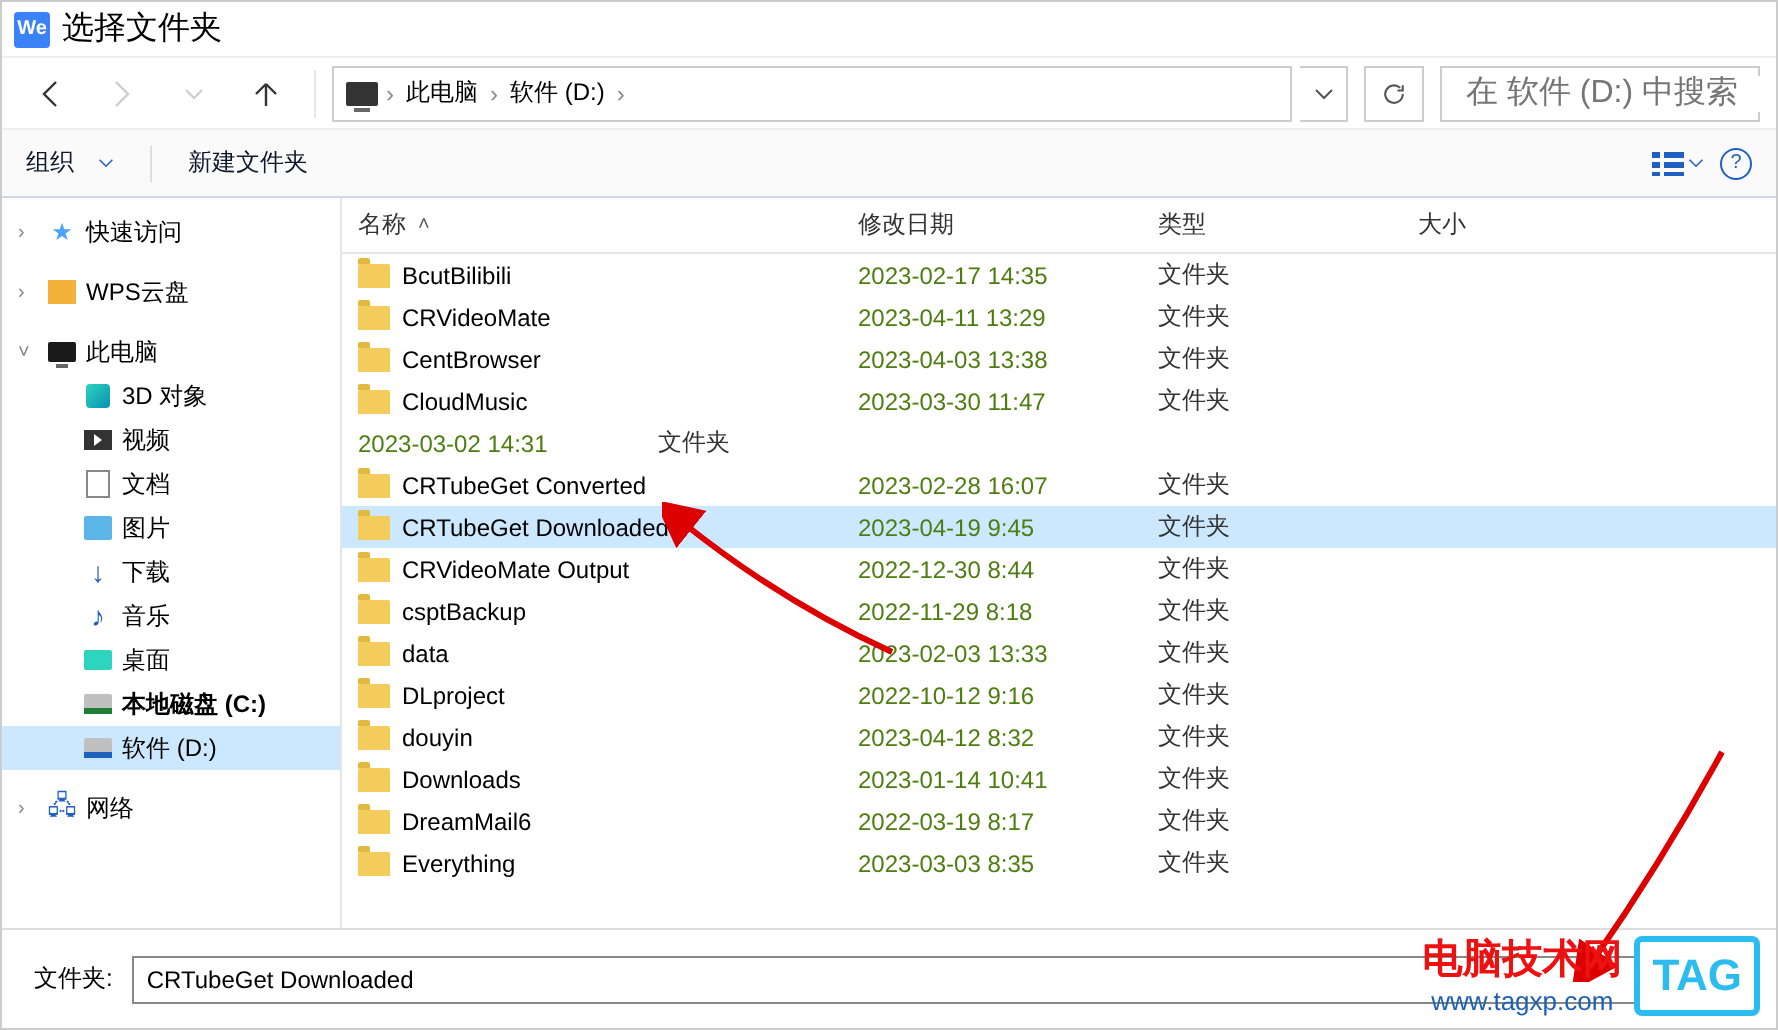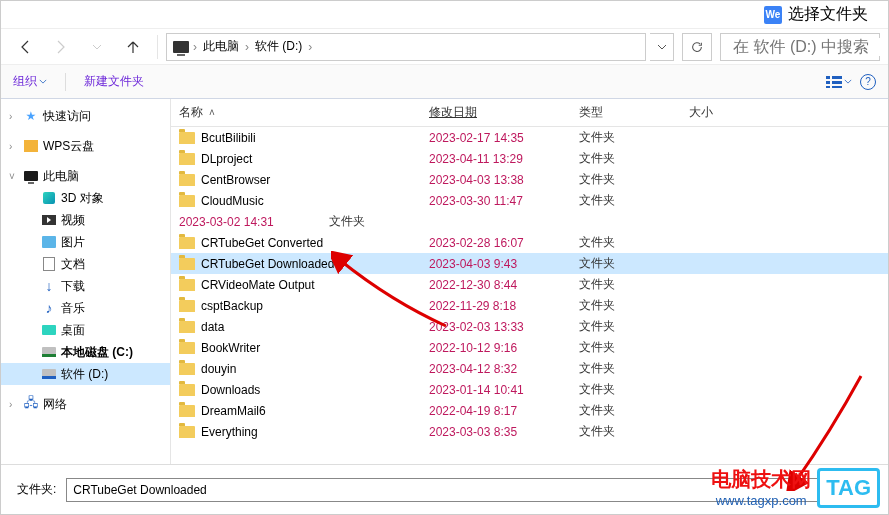--- a/index.html
+++ b/index.html
@@ -1,35 +1,35 @@
 <!DOCTYPE html>
 <html><head>
 <meta charset="utf-8">
 <style>
 * { margin: 0; padding: 0; box-sizing: border-box; font-family: "Microsoft YaHei", sans-serif; }
 body { width: 889px; height: 515px; background: #fff; font-size: 12px; color: #000; position: relative; overflow: hidden; border: 1px solid #ccc; }
-.titlebar { height: 28px; background: #fff; display: flex; align-items: center; padding: 0 20px; border-bottom: 1px solid #eee; justify-content: flex-end; }
+.titlebar { height: 28px; background: #fff; display: flex; align-items: center; padding: 0 6px; border-bottom: 1px solid #eee; }
 .titlebar .app-icon { width: 18px; height: 18px; background: #3b82f6; color: #fff; font-size: 10px; font-weight: bold; display: flex; align-items: center; justify-content: center; margin-right: 6px; border-radius: 2px; }
 .titlebar .title { font-size: 16px; }
 .navbar { height: 36px; display: flex; align-items: center; padding: 0 8px; border-bottom: 1px solid #eee; gap: 4px; }
 .nav-btn { width: 32px; height: 28px; display: flex; align-items: center; justify-content: center; color: #555; cursor: pointer; }
 .nav-btn.disabled { color: #ccc; }
 .nav-sep { height: 24px; width: 1px; background: #e5e5e5; margin: 0 4px; }
 .breadcrumb { flex: 1; height: 28px; border: 1px solid #ccc; display: flex; align-items: center; padding: 0 6px; gap: 4px; }
 .breadcrumb .pc-icon { width: 16px; height: 12px; background: #333; border-radius: 1px; position: relative; }
 .breadcrumb .pc-icon::after { content: ""; position: absolute; bottom: -3px; left: 4px; width: 8px; height: 2px; background: #666; }
 .breadcrumb .crumb { cursor: pointer; padding: 0 2px; }
 .breadcrumb .sep { color: #888; }
 .bc-drop { width: 24px; height: 28px; border: 1px solid #ccc; border-left: none; display: flex; align-items: center; justify-content: center; color: #555; cursor: pointer; }
 .refresh-btn { width: 30px; height: 28px; border: 1px solid #ccc; margin-left: 4px; display: flex; align-items: center; justify-content: center; color: #555; cursor: pointer; }
 .searchbox { width: 160px; height: 28px; border: 1px solid #ccc; margin-left: 4px; display: flex; align-items: center; padding: 0 6px; color: #999; gap: 6px; }
 .searchbox input { border: none; outline: none; flex: 1; font-size: 16px; }
 .toolbar { height: 34px; display: flex; align-items: center; padding: 0 12px; border-bottom: 1px solid #d0d7e5; background: #fafafa; justify-content: space-between; }
 .toolbar-left { display: flex; align-items: center; gap: 18px; }
-.tb-item { color: #6d28d9; font-size: 12px; cursor: pointer; display: flex; align-items: center; gap: 2px; }
+.tb-item { color: #0f172a; font-size: 12px; cursor: pointer; display: flex; align-items: center; gap: 12px; }
 .tb-sep { height: 18px; width: 1px; background: #ddd; }
 .toolbar-right { display: flex; align-items: center; gap: 8px; color: #2060c0; }
 .view-btn { cursor: pointer; display: flex; align-items: center; gap: 2px; }
 .help-btn { width: 16px; height: 16px; border: 1px solid #2060c0; border-radius: 50%; display: flex; align-items: center; justify-content: center; font-size: 10px; cursor: pointer; }
 .main { display: flex; height: 380px; }
 .sidebar { width: 170px; border-right: 1px solid #e5e5e5; padding: 6px 0; overflow-y: auto; }
 .side-item { display: flex; align-items: center; height: 22px; padding-left: 8px; gap: 4px; cursor: pointer; }
 .side-item.selected { background: #cce8ff; }
 .side-item .arrow { width: 10px; font-size: 10px; color: #888; }
 .side-item .label { font-size: 12px; }
@@ -46,29 +46,29 @@
 .icon-download { color: #2060c0; font-size: 14px; }
 .icon-music { color: #2060c0; font-size: 14px; }
 .icon-desktop { width: 14px; height: 10px; background: #2dd4bf; border-radius: 1px; }
 .icon-disk { width: 14px; height: 10px; background: #c0c0c0; border-radius: 1px; position: relative; }
 .icon-disk::after { content: ""; position: absolute; bottom: 0; left: 0; width: 100%; height: 3px; background: #1e7e34; }
 .icon-disk.d::after { background: #2060c0; }
 .icon-net { color: #2060c0; font-size: 13px; }
 .filepane { flex: 1; display: flex; flex-direction: column; }
 .columns { height: 28px; display: flex; align-items: center; border-bottom: 1px solid #e5e5e5; padding-left: 8px; font-size: 12px; color: #333; }
 .col-name { width: 250px; display: flex; align-items: center; gap: 6px; }
-.col-date { width: 150px; text-decoration: underline; }
+.col-date { width: 150px; }
 .col-type { width: 110px; }
-.col-size { flex: 1; }
+.col-size { flex: 1; margin-left: 20px; }
 .sort-arrow { font-size: 10px; color: #555; }
 .filelist { flex: 1; overflow-y: auto; }
 .row { height: 21px; display: flex; align-items: center; padding-left: 8px; cursor: pointer; }
 .row.selected { background: #cce8ff; }
 .row .fname { width: 250px; display: flex; align-items: center; gap: 6px; }
-.row .fdate { width: 150px; color: #be185d; }
+.row .fdate { width: 150px; color: #4d7c0f; }
 .row .ftype { width: 110px; color: #333; }
 .folder-icon { width: 16px; height: 12px; background: #f3cc5c; border-radius: 1px 1px 0 0; position: relative; }
 .folder-icon::before { content: ""; position: absolute; top: -3px; left: 0; width: 6px; height: 3px; background: #e2b93f; border-radius: 1px 1px 0 0; }
 .footer { position: absolute; bottom: 0; left: 0; right: 0; height: 50px; border-top: 1px solid #ddd; display: flex; align-items: center; padding: 0 16px; gap: 10px; background: #fff; }
 .footer-label { font-size: 12px; }
 .footer-input { flex: 1; height: 24px; border: 1px solid #888; padding: 0 6px; font-size: 12px; outline: none; }
 .redarrow { position: absolute; pointer-events: none; }
 .watermark { position: absolute; right: 8px; bottom: 6px; display: flex; align-items: flex-end; gap: 6px; }
 .watermark .txt { text-align: right; }
 .watermark .line1 { color: #e11; font-size: 20px; font-weight: bold; margin-top: 28px; }
@@ -194,30 +194,30 @@
       <div class="side-item" style="padding-left: 26px;">
         <span class="arrow"></span>
         <span class="side-icon">
           <span class="icon-video"></span>
         </span>
         <span class="label">视频</span>
       </div>
       <div class="side-item" style="padding-left: 26px;">
         <span class="arrow"></span>
         <span class="side-icon">
+          <span class="icon-doc"></span>
+        </span>
+        <span class="label">文档</span>
+      </div>
+      <div class="side-item" style="padding-left: 26px;">
+        <span class="arrow"></span>
+        <span class="side-icon">
           <span class="icon-image"></span>
         </span>
         <span class="label">图片</span>
-      </div>
-      <div class="side-item" style="padding-left: 26px;">
-        <span class="arrow"></span>
-        <span class="side-icon">
-          <span class="icon-doc"></span>
-        </span>
-        <span class="label">文档</span>
       </div>
       <div class="side-item" style="padding-left: 26px;">
         <span class="arrow"></span>
         <span class="side-icon icon-download">↓</span>
         <span class="label">下载</span>
       </div>
       <div class="side-item" style="padding-left: 26px;">
         <span class="arrow"></span>
         <span class="side-icon icon-music">♪</span>
         <span class="label">音乐</span>
@@ -265,90 +265,90 @@
           <div class="fname">
             <span class="folder-icon"></span>
             <span>BcutBilibili</span>
           </div>
           <div class="fdate">2023-02-17 14:35</div>
           <div class="ftype">文件夹</div>
         </div>
         <div class="row">
           <div class="fname">
             <span class="folder-icon"></span>
+            <span>CRVideoMate</span>
+          </div>
+          <div class="fdate">2023-04-11 13:29</div>
+          <div class="ftype">文件夹</div>
+        </div>
+        <div class="row">
+          <div class="fname">
+            <span class="folder-icon"></span>
+            <span>CentBrowser</span>
+          </div>
+          <div class="fdate">2023-04-03 13:38</div>
+          <div class="ftype">文件夹</div>
+        </div>
+        <div class="row">
+          <div class="fname">
+            <span class="folder-icon"></span>
+            <span>CloudMusic</span>
+          </div>
+          <div class="fdate">2023-03-30 11:47</div>
+          <div class="ftype">文件夹</div>
+        </div>
+        <div class="row">
+          <div class="fdate">2023-03-02 14:31</div>
+          <div class="ftype">文件夹</div>
+        </div>
+        <div class="row">
+          <div class="fname">
+            <span class="folder-icon"></span>
+            <span>CRTubeGet Converted</span>
+          </div>
+          <div class="fdate">2023-02-28 16:07</div>
+          <div class="ftype">文件夹</div>
+        </div>
+        <div class="row selected">
+          <div class="fname">
+            <span class="folder-icon"></span>
+            <span>CRTubeGet Downloaded</span>
+          </div>
+          <div class="fdate">2023-04-19 9:45</div>
+          <div class="ftype">文件夹</div>
+        </div>
+        <div class="row">
+          <div class="fname">
+            <span class="folder-icon"></span>
+            <span>CRVideoMate Output</span>
+          </div>
+          <div class="fdate">2022-12-30 8:44</div>
+          <div class="ftype">文件夹</div>
+        </div>
+        <div class="row">
+          <div class="fname">
+            <span class="folder-icon"></span>
+            <span>csptBackup</span>
+          </div>
+          <div class="fdate">2022-11-29 8:18</div>
+          <div class="ftype">文件夹</div>
+        </div>
+        <div class="row">
+          <div class="fname">
+            <span class="folder-icon"></span>
+            <span>data</span>
+          </div>
+          <div class="fdate">2023-02-03 13:33</div>
+          <div class="ftype">文件夹</div>
+        </div>
+        <div class="row">
+          <div class="fname">
+            <span class="folder-icon"></span>
             <span>DLproject</span>
           </div>
-          <div class="fdate">2023-04-11 13:29</div>
-          <div class="ftype">文件夹</div>
-        </div>
-        <div class="row">
-          <div class="fname">
-            <span class="folder-icon"></span>
-            <span>CentBrowser</span>
-          </div>
-          <div class="fdate">2023-04-03 13:38</div>
-          <div class="ftype">文件夹</div>
-        </div>
-        <div class="row">
-          <div class="fname">
-            <span class="folder-icon"></span>
-            <span>CloudMusic</span>
-          </div>
-          <div class="fdate">2023-03-30 11:47</div>
-          <div class="ftype">文件夹</div>
-        </div>
-        <div class="row">
-          <div class="fdate">2023-03-02 14:31</div>
-          <div class="ftype">文件夹</div>
-        </div>
-        <div class="row">
-          <div class="fname">
-            <span class="folder-icon"></span>
-            <span>CRTubeGet Converted</span>
-          </div>
-          <div class="fdate">2023-02-28 16:07</div>
-          <div class="ftype">文件夹</div>
-        </div>
-        <div class="row selected">
-          <div class="fname">
-            <span class="folder-icon"></span>
-            <span>CRTubeGet Downloaded</span>
-          </div>
-          <div class="fdate">2023-04-03 9:43</div>
-          <div class="ftype">文件夹</div>
-        </div>
-        <div class="row">
-          <div class="fname">
-            <span class="folder-icon"></span>
-            <span>CRVideoMate Output</span>
-          </div>
-          <div class="fdate">2022-12-30 8:44</div>
-          <div class="ftype">文件夹</div>
-        </div>
-        <div class="row">
-          <div class="fname">
-            <span class="folder-icon"></span>
-            <span>csptBackup</span>
-          </div>
-          <div class="fdate">2022-11-29 8:18</div>
-          <div class="ftype">文件夹</div>
-        </div>
-        <div class="row">
-          <div class="fname">
-            <span class="folder-icon"></span>
-            <span>data</span>
-          </div>
-          <div class="fdate">2023-02-03 13:33</div>
-          <div class="ftype">文件夹</div>
-        </div>
-        <div class="row">
-          <div class="fname">
-            <span class="folder-icon"></span>
-            <span>BookWriter</span>
-          </div>
           <div class="fdate">2022-10-12 9:16</div>
           <div class="ftype">文件夹</div>
         </div>
         <div class="row">
           <div class="fname">
             <span class="folder-icon"></span>
             <span>douyin</span>
           </div>
           <div class="fdate">2023-04-12 8:32</div>
           <div class="ftype">文件夹</div>
@@ -359,21 +359,21 @@
             <span>Downloads</span>
           </div>
           <div class="fdate">2023-01-14 10:41</div>
           <div class="ftype">文件夹</div>
         </div>
         <div class="row">
           <div class="fname">
             <span class="folder-icon"></span>
             <span>DreamMail6</span>
           </div>
-          <div class="fdate">2022-04-19 8:17</div>
+          <div class="fdate">2022-03-19 8:17</div>
           <div class="ftype">文件夹</div>
         </div>
         <div class="row">
           <div class="fname">
             <span class="folder-icon"></span>
             <span>Everything</span>
           </div>
           <div class="fdate">2023-03-03 8:35</div>
           <div class="ftype">文件夹</div>
         </div>

